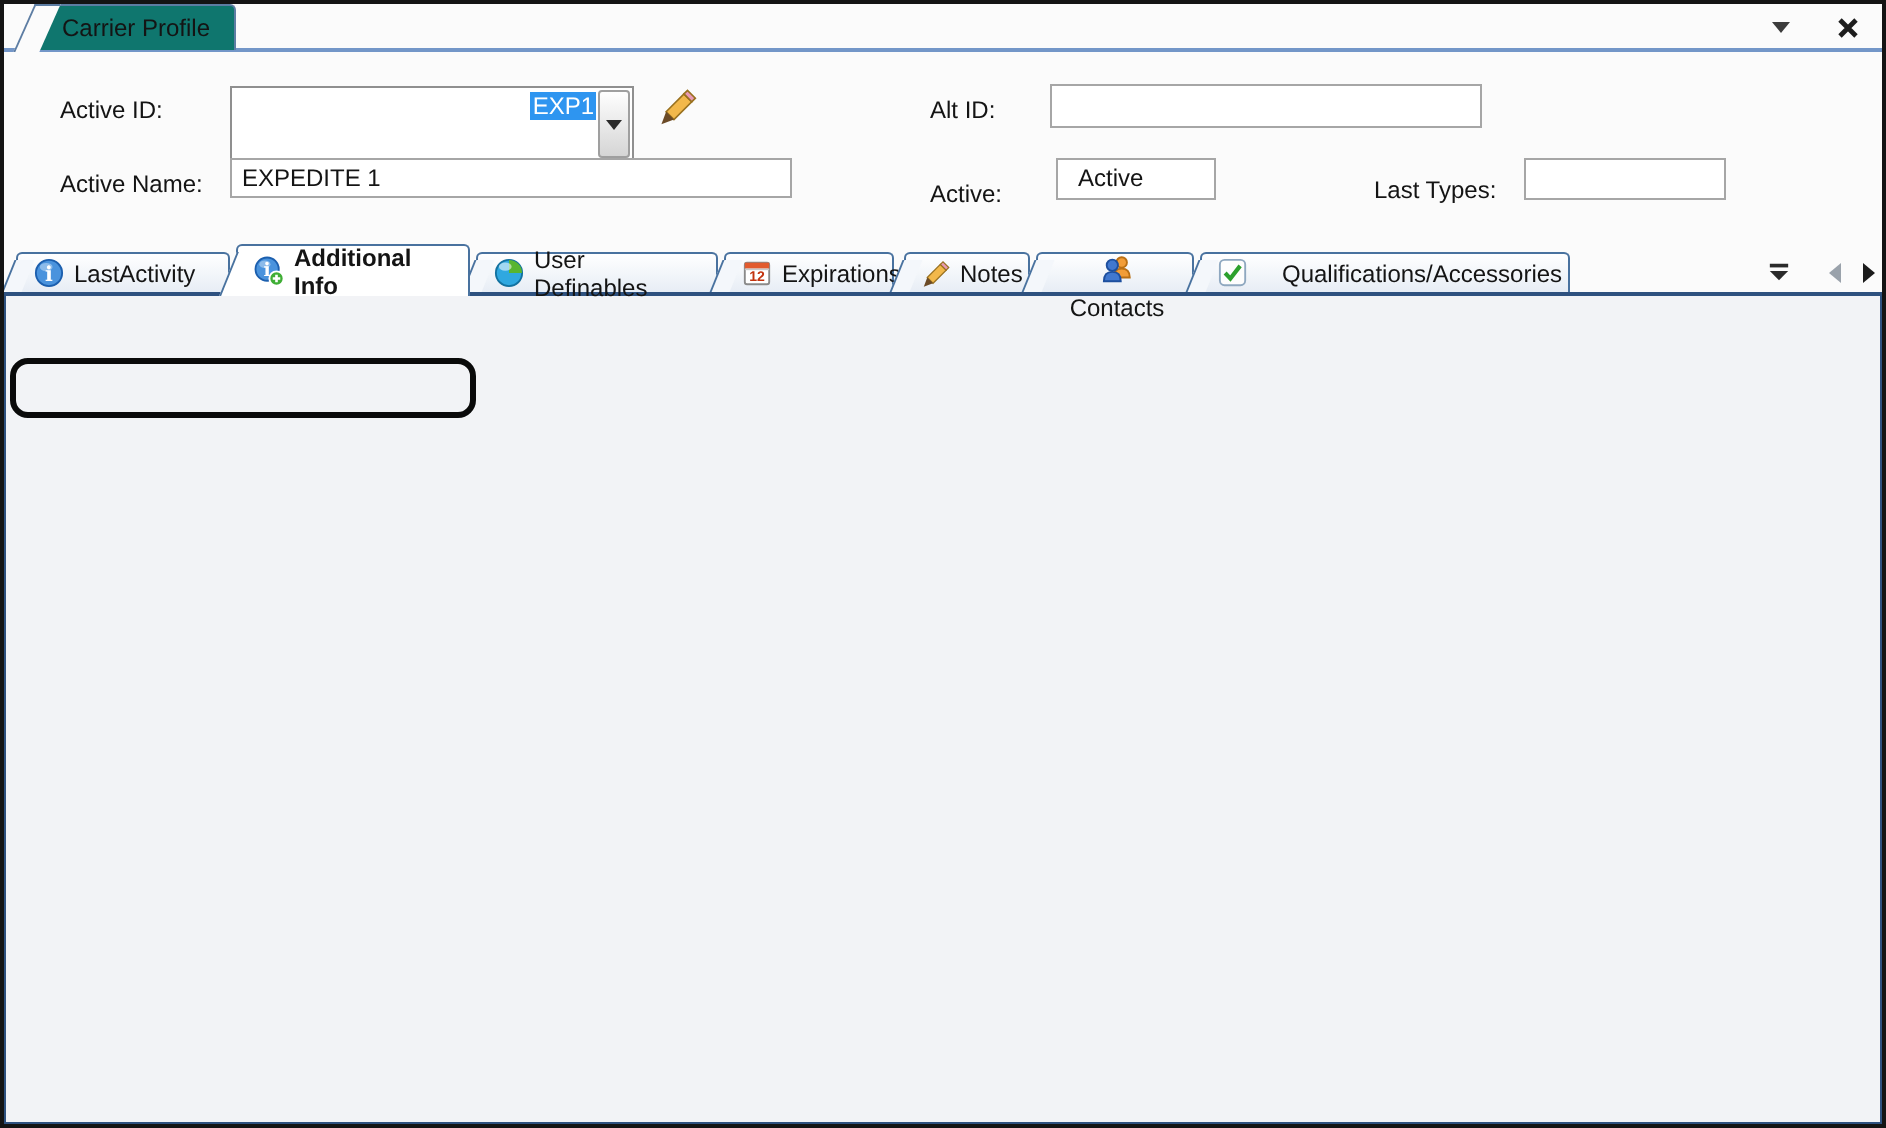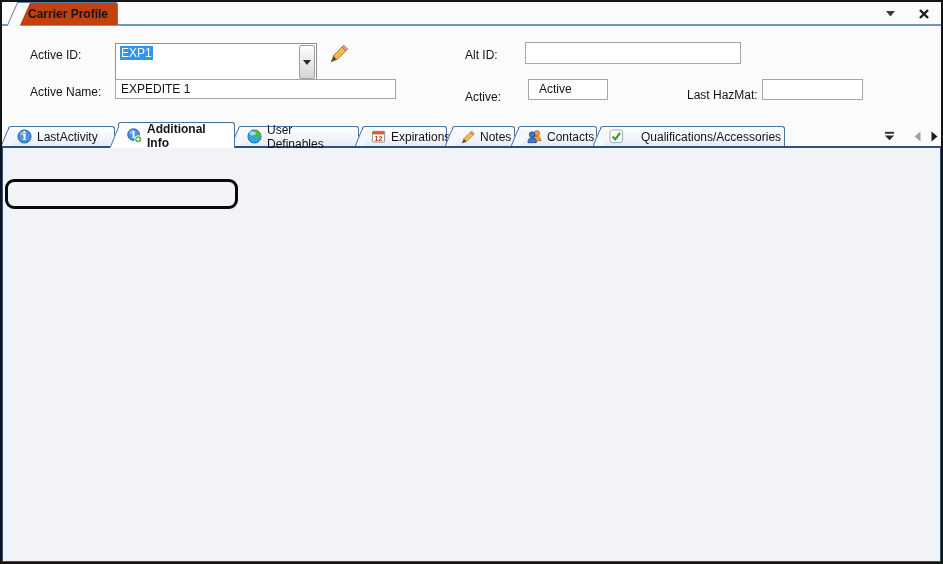--- a/index.html
+++ b/index.html
@@ -4,23 +4,23 @@
 <style>
   html,body{margin:0;padding:0;background:#888;}
   *{box-sizing:border-box;}
   .win{
     position:relative;width:943px;height:564px;background:#fbfbfb;
     border:2px solid #141414;overflow:hidden;
     font-family:"Liberation Sans",sans-serif;font-size:12px;color:#141414;
   }
   
   .doctab{
-    position:absolute;left:16px;top:0;width:100px;height:23px;background:#c2410c;
+    position:absolute;left:16px;top:0;width:100px;height:23px;background:#0f766e;
     border:1px solid #5d7da3;border-bottom:none;border-top-right-radius:3px;
-    display:flex;align-items:center;justify-content:center;font-weight:bold;z-index:3;
+    display:flex;align-items:center;justify-content:center;font-weight:normal;z-index:3;
   }
   .doctab::before{
     content:'';position:absolute;left:-7px;top:-1px;width:12px;height:23px;background:#fbfbfb;
     border-left:1px solid #5d7da3;border-top:1px solid #5d7da3;transform:skewX(-24deg);
   }
   .topline{position:absolute;left:0;top:22px;width:939px;height:2px;background:#7396c8;}
   .winbtn{position:absolute;top:4px;width:18px;height:16px;display:flex;align-items:center;justify-content:center;cursor:default;}
   
   .lbl{position:absolute;white-space:nowrap;color:#141414;}
   .tf{position:absolute;background:#fff;border:1px solid #a6a6a6;padding:2px 5px;white-space:nowrap;overflow:hidden;color:#141414;}
@@ -75,41 +75,41 @@
         <path d="M0 0 L9 0 L4.5 5.5 Z" fill="#3c3c3c"></path>
       </svg>
   </div>
   <div class="winbtn" style="right:8px;">
     <svg class="ico" width="10" height="10" viewBox="0 0 10 10">
         <path d="M1 1 L9 9 M9 1 L1 9" stroke="#1d1d1d" stroke-width="2.4"></path>
       </svg>
   </div>
 
   <div class="lbl" style="left:28px;top:46px;">Active ID:</div>
-  <div class="combo" style="left:113px;top:41px;width:202px;height:38px;">
+  <div class="combo" style="left:113px;top:41px;width:202px;height:38px;text-align:right;">
     <span class="txt"><span class="sel">EXP1</span></span>
     <span class="drbtn">
         <span class="tri"></span>
       </span>
   </div>
   <div style="position:absolute;left:327px;top:42px;">
     <svg class="ico" width="20" height="19" viewBox="0 0 16 16">
       <path d="M3 10 L10.5 2.5 L13.8 5.8 L6.3 13.3 Z" fill="#f2b84b" stroke="#99711f" stroke-width="0.7"></path>
       <path d="M1 15.3 L3 10 L6.3 13.3 Z" fill="#6b4a26"></path>
       <path d="M10.5 2.5 L12 1 L15.3 4.3 L13.8 5.8 Z" fill="#e89ab5" stroke="#99711f" stroke-width="0.7"></path>
     </svg>
   </div>
   <div class="lbl" style="left:463px;top:46px;">Alt ID:</div>
   <div class="tf" style="left:523px;top:40px;width:216px;height:22px;"></div>
 
   <div class="lbl" style="left:28px;top:83px;">Active Name:</div>
   <div class="tf" style="left:113px;top:77px;width:281px;height:20px;">EXPEDITE 1</div>
   <div class="lbl" style="left:463px;top:88px;">Active:</div>
   <div class="tf" style="left:526px;top:77px;width:80px;height:21px;padding-left:10px;">Active</div>
-  <div class="lbl" style="left:685px;top:86px;">Last HazMat:</div>
+  <div class="lbl" style="left:685px;top:86px;">Last Types:</div>
   <div class="tf" style="left:760px;top:77px;width:101px;height:21px;"></div>
 
   <div class="tab" style="left:6px;width:107px;">
     <svg class="ico" width="15" height="15" viewBox="0 0 16 16">
         <circle cx="8" cy="8" r="7" fill="#4a93dd" stroke="#1c5fae"></circle>
         <ellipse cx="6.5" cy="4.8" rx="3.4" ry="2.2" fill="#9cc6ee" opacity="0.8"></ellipse>
         <text x="8" y="12.2" font-size="11" font-weight="bold" fill="#fff" text-anchor="middle" font-family="DejaVu Serif,serif">i</text>
       </svg>
     <span>LastActivity</span>
   </div>
@@ -141,21 +141,21 @@
     <span>Expirations</span>
   </div>
   <div class="tab" style="left:450px;width:63px;">
     <svg class="ico" width="14" height="14" viewBox="0 0 16 16">
         <path d="M3 10 L10.5 2.5 L13.8 5.8 L6.3 13.3 Z" fill="#f2b84b" stroke="#99711f" stroke-width="0.7"></path>
         <path d="M1 15.3 L3 10 L6.3 13.3 Z" fill="#6b4a26"></path>
         <path d="M10.5 2.5 L12 1 L15.3 4.3 L13.8 5.8 Z" fill="#e89ab5" stroke="#99711f" stroke-width="0.7"></path>
       </svg>
     <span>Notes</span>
   </div>
-  <div class="tab" style="left:516px;width:79px;">
+  <div class="tab" style="left:516px;width:79px;flex-direction:column;">
     <svg class="ico" width="15" height="15" viewBox="0 0 16 16">
         <circle cx="10.5" cy="4.5" r="2.8" fill="#f29d38" stroke="#b96f14"></circle>
         <path d="M6.2 12.5 Q6.2 7.8 10.5 7.8 Q14.8 7.8 14.8 12.5 Z" fill="#f29d38" stroke="#b96f14"></path>
         <circle cx="5.5" cy="6" r="3" fill="#4178cf" stroke="#1d4f9e"></circle>
         <path d="M1 14.5 Q1 9.5 5.5 9.5 Q10 9.5 10 14.5 Z" fill="#4178cf" stroke="#1d4f9e"></path>
       </svg>
     <span>Contacts</span>
   </div>
   <div class="tab" style="left:598px;width:185px;justify-content:space-between;">
     <svg class="ico" width="15" height="15" viewBox="0 0 16 16">

